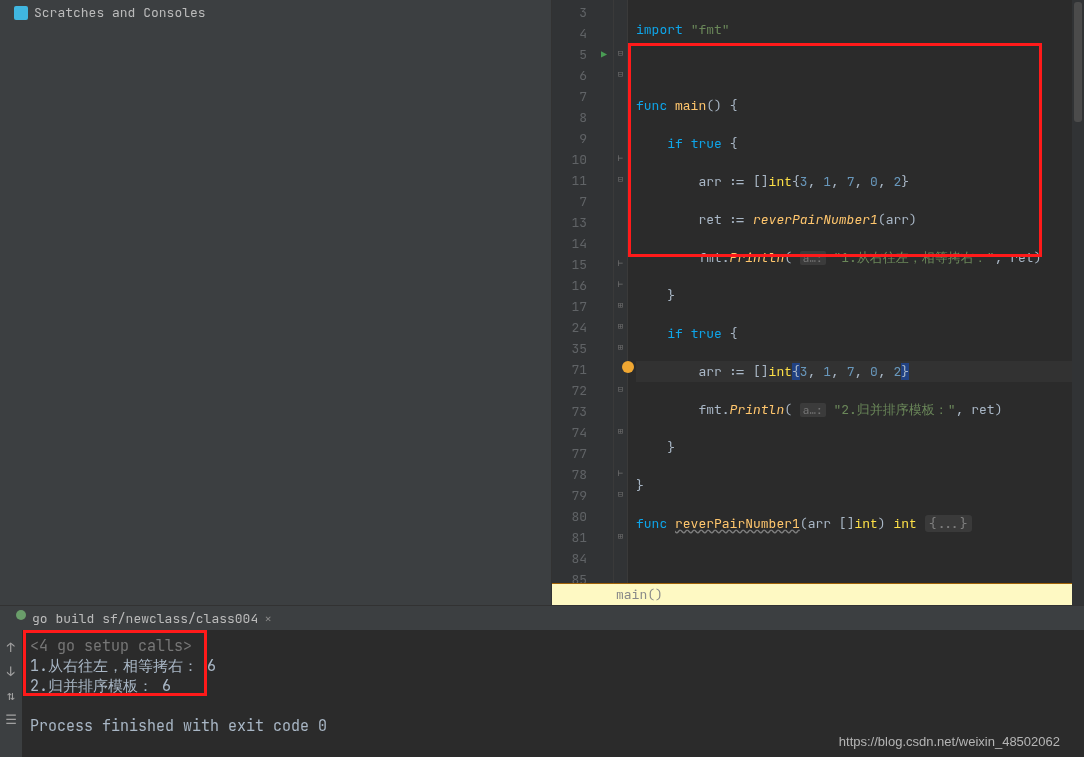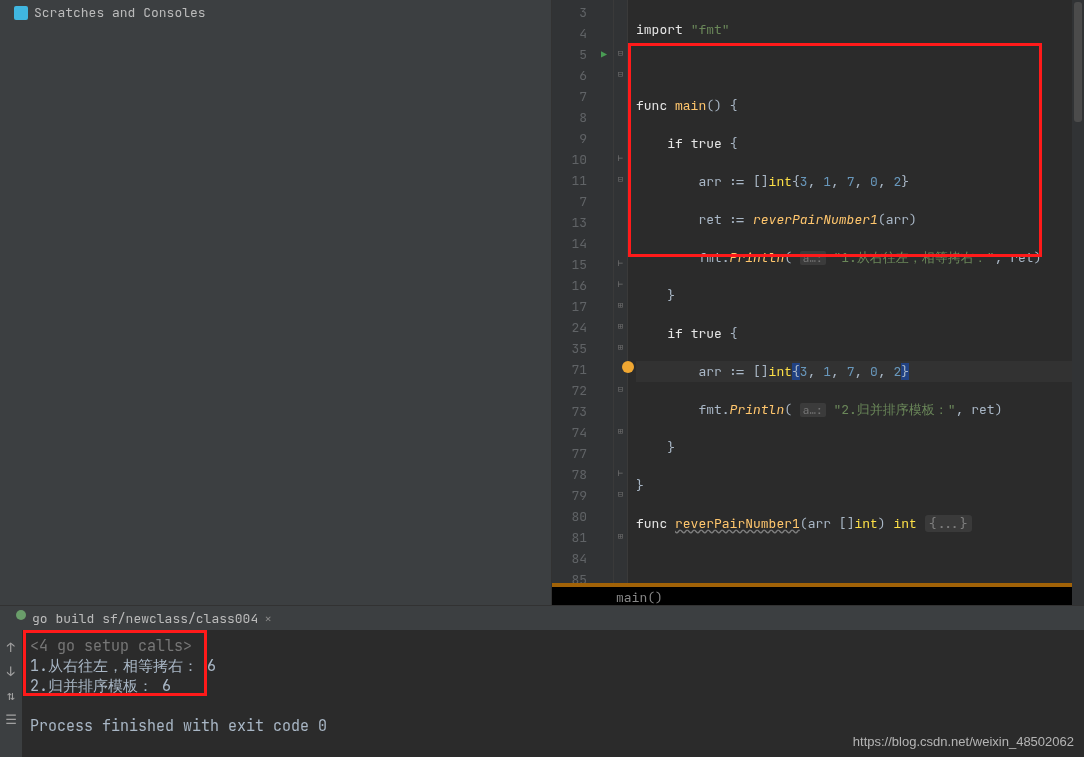--- a/index.html
+++ b/index.html
@@ -103,21 +103,21 @@
   position: absolute;
   border: 3px solid #ff1a1a;
   pointer-events: none;
 }
 .redbox.code-box {
   top: 43px;
   left: 628px;
   width: 414px;
   height: 214px;
 }
-.kw { color: #e5e5e5; }
+.kw { color: #0ea5e9; }
 .str { color: #6a8759; }
 .num { color: #6897bb; }
 .fn { color: #ffc66d; font-family: Liberation Mono, monospace; }
 .fn-italic { color: #ffc66d; font-style: italic; }
 .fn-wavy { color: #ffc66d; text-decoration: underline wavy #808080; }
 .type { color: #fde047; font-family: Liberation Mono, monospace; }
 .hint { color: #787878; background: #3b3b3b; padding: 0 3px; border-radius: 2px; font-size: 11px;}
 .fold-block { background: #3a3a3a; color: #808080; padding: 0 4px; border-radius: 3px; }
 .bulb {
   position: absolute;
@@ -127,22 +127,22 @@
   height: 12px;
   background: #f0a732;
   border-radius: 50%;
 }
 .breadcrumb {
   height: 22px;
   line-height: 22px;
   padding-left: 64px;
   color: #888;
   font-style: normal;
-  background: #000000;
-  border-top: 4px solid #a16207;
+  background: #fef9c3;
+  border-top: 1px solid #a16207;
 }
 .scrollbar-v {
   position: absolute;
   right: 0;
   top: 0;
   width: 12px;
   height: 100%;
   background: #313335;
 }
 .scrollbar-v .thumb {
@@ -210,21 +210,21 @@
 .console-out .line2 { height: 20px; line-height: 20px; white-space: pre; }
 .redbox.console-box {
   position: absolute;
   top: 0px;
   left: 1px;
   width: 184px;
   height: 66px;
 }
 .watermark {
   position: absolute;
-  right: 10px;
+  right: 24px;
   bottom: 8px;
   color: #cccccc;
   font-family: Arial, sans-serif;
   font-size: 13px;
   opacity: 0.85;
 }
 </style>
 </head>
 <body>
 

